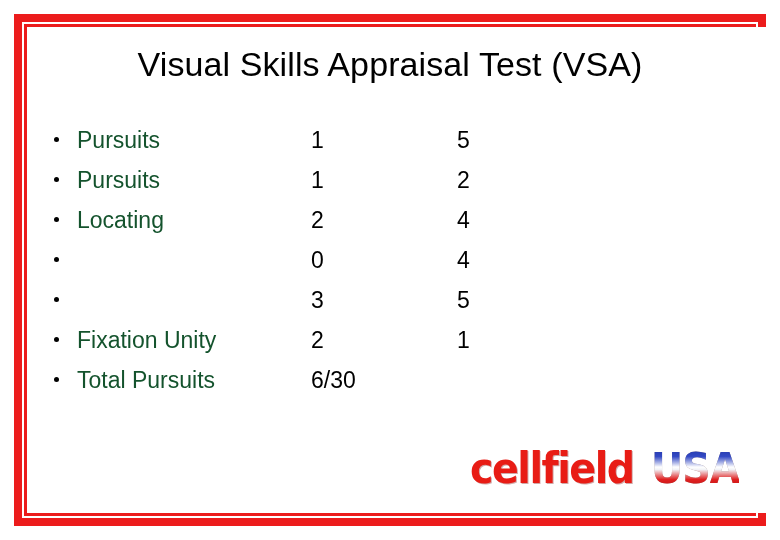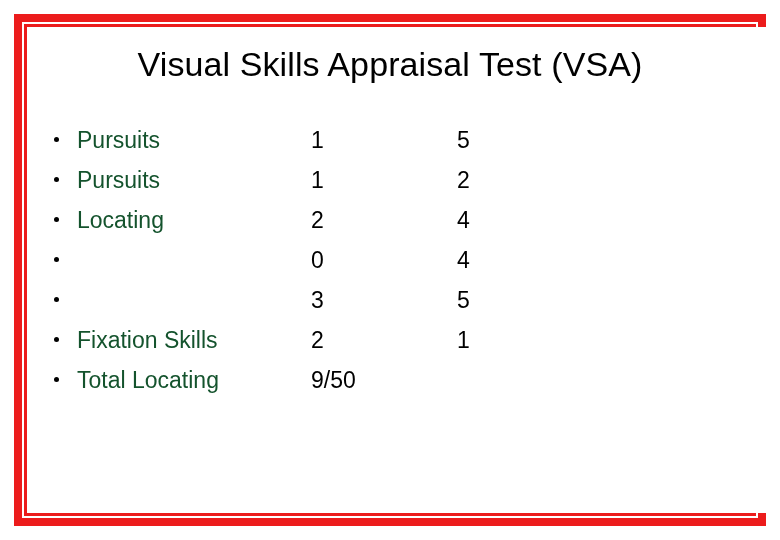--- a/index.html
+++ b/index.html
@@ -214,29 +214,33 @@
       </div>
 
       <div class="result-row">
         <span class="bullet-cell"><i class="bullet-dot"></i></span>
         <span class="score-cell-1">3</span>
         <span class="score-cell-2">5</span>
       </div>
 
       <div class="result-row">
         <span class="bullet-cell"><i class="bullet-dot"></i></span>
-        <span class="label-cell">Fixation Skills</span>
+        <span class="label-cell">Fixation Unity</span>
         <span class="score-cell-1">2</span>
         <span class="score-cell-2">1</span>
       </div>
 
       <div class="result-row">
         <span class="bullet-cell"><i class="bullet-dot"></i></span>
-        <span class="label-cell">Total Locating</span>
-        <span class="score-cell-1">9/50</span>
+        <span class="label-cell">Total Pursuits</span>
+        <span class="score-cell-1">6/30</span>
       </div>
 
 
     </div>
 
+    <div id="brand-logo">
+      <span class="logo-word" id="logo-cellfield">cellfield</span>
+      <span class="logo-word" id="logo-usa">USA</span>
+    </div>
 
   </div>
 </div>
 
 </body></html>

